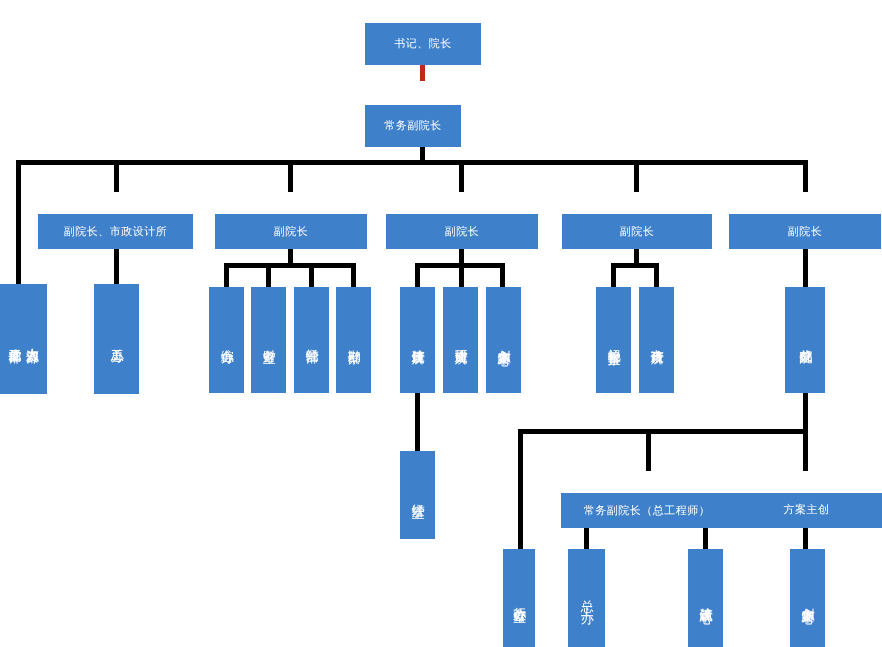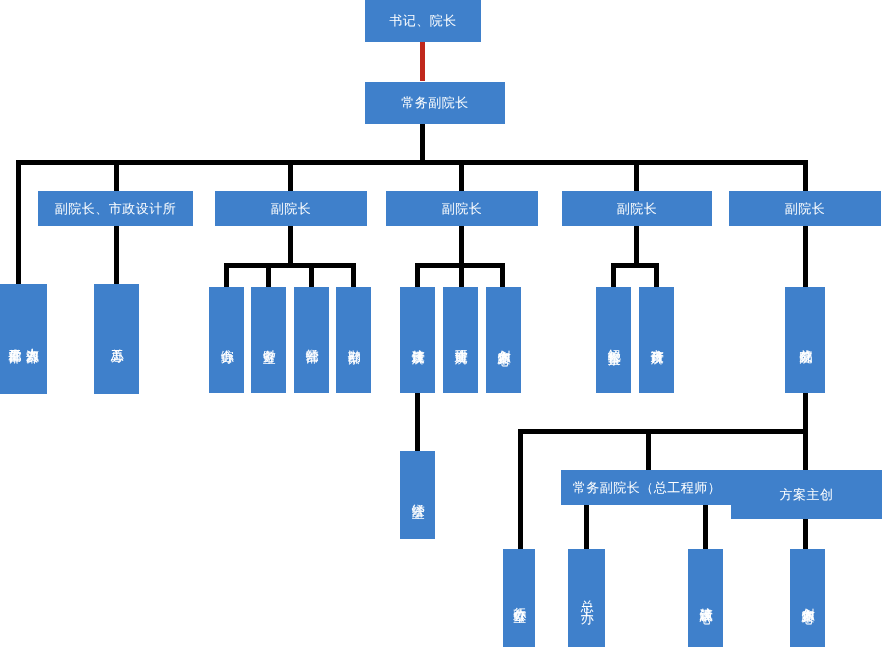--- a/index.html
+++ b/index.html
@@ -23,23 +23,24 @@
     background: #3f80cb;
     color: #ffffff;
     box-sizing: border-box;
     display: flex;
     align-items: center;
     justify-content: center;
     text-align: center;
     z-index: 3;
   }
   .node.h {
-    font-size: 13px;
+    font-size: 11px;
     letter-spacing: 0.5px;
     line-height: 1.2;
+    margin-top: 23px;
   }
   .node.v {
     writing-mode: vertical-rl;
     text-orientation: upright;
     font-size: 13px;
     line-height: 1.25;
     letter-spacing: 0.5px;
   }
   .node.v.spaced {
     letter-spacing: 6px;
@@ -110,21 +111,21 @@
   <div class="conn" style="left:646px; top:429px; width:5px; height:42px;"></div>
   <div class="conn" style="left:803px; top:429px; width:5px; height:42px;"></div>
 
   <div class="conn" style="left:584px; top:504px; width:5px; height:46px;"></div>
   <div class="conn" style="left:703px; top:504px; width:5px; height:46px;"></div>
 
   <div class="conn" style="left:803px; top:504px; width:5px; height:46px;"></div>
 
   <div class="node h" style="left:365px; top:0px; width:116px; height:42px;">书记、院长</div>
 
-  <div class="node h" style="left:365px; top:82px; width:140px; height:42px;">常务副院长</div>
+  <div class="node h" style="left:365px; top:82px; width:96px; height:42px;">常务副院长</div>
 
   <div class="node h" style="left:38px; top:191px; width:155px; height:35px;">副院长、市政设计所</div>
   <div class="node h" style="left:215px; top:191px; width:152px; height:35px;">副院长</div>
   <div class="node h" style="left:386px; top:191px; width:152px; height:35px;">副院长</div>
   <div class="node h" style="left:562px; top:191px; width:150px; height:35px;">副院长</div>
   <div class="node h" style="left:729px; top:191px; width:152px; height:35px;">副院长</div>
 
   <div class="node v twocol" style="left:0px; top:284px; width:47px; height:110px;">人力资源部
 党群工作部</div>
   <div class="node v" style="left:94px; top:284px; width:45px; height:110px;">总工办</div>
@@ -139,20 +140,20 @@
   <div class="node v" style="left:486px; top:287px; width:35px; height:106px;">方案创作中心</div>
 
   <div class="node v" style="left:596px; top:287px; width:35px; height:106px;">纪检督察室</div>
   <div class="node v" style="left:639px; top:287px; width:35px; height:106px;">市政设计所</div>
 
   <div class="node v" style="left:785px; top:287px; width:40px; height:106px;">成都分院</div>
 
   <div class="node v" style="left:400px; top:451px; width:35px; height:88px;">经济室</div>
 
   <div class="node h" style="left:561px; top:470px; width:172px; height:35px;">常务副院长（总工程师）</div>
-  <div class="node h" style="left:731px; top:470px; width:151px; height:49px;">方案主创</div>
+  <div class="node h" style="left:731px; top:470px; width:151px; height:35px;font-family:Liberation Mono, monospace;">方案主创</div>
 
   <div class="node v" style="left:503px; top:549px; width:32px; height:98px;">行政办公室</div>
   <div class="node v spaced" style="left:568px; top:549px; width:37px; height:98px;">总工办</div>
   <div class="node v" style="left:688px; top:549px; width:35px; height:98px;">建筑设计中心</div>
   <div class="node v" style="left:790px; top:549px; width:35px; height:98px;">方案创作中心</div>
 
 </div>
 
 </body></html>

